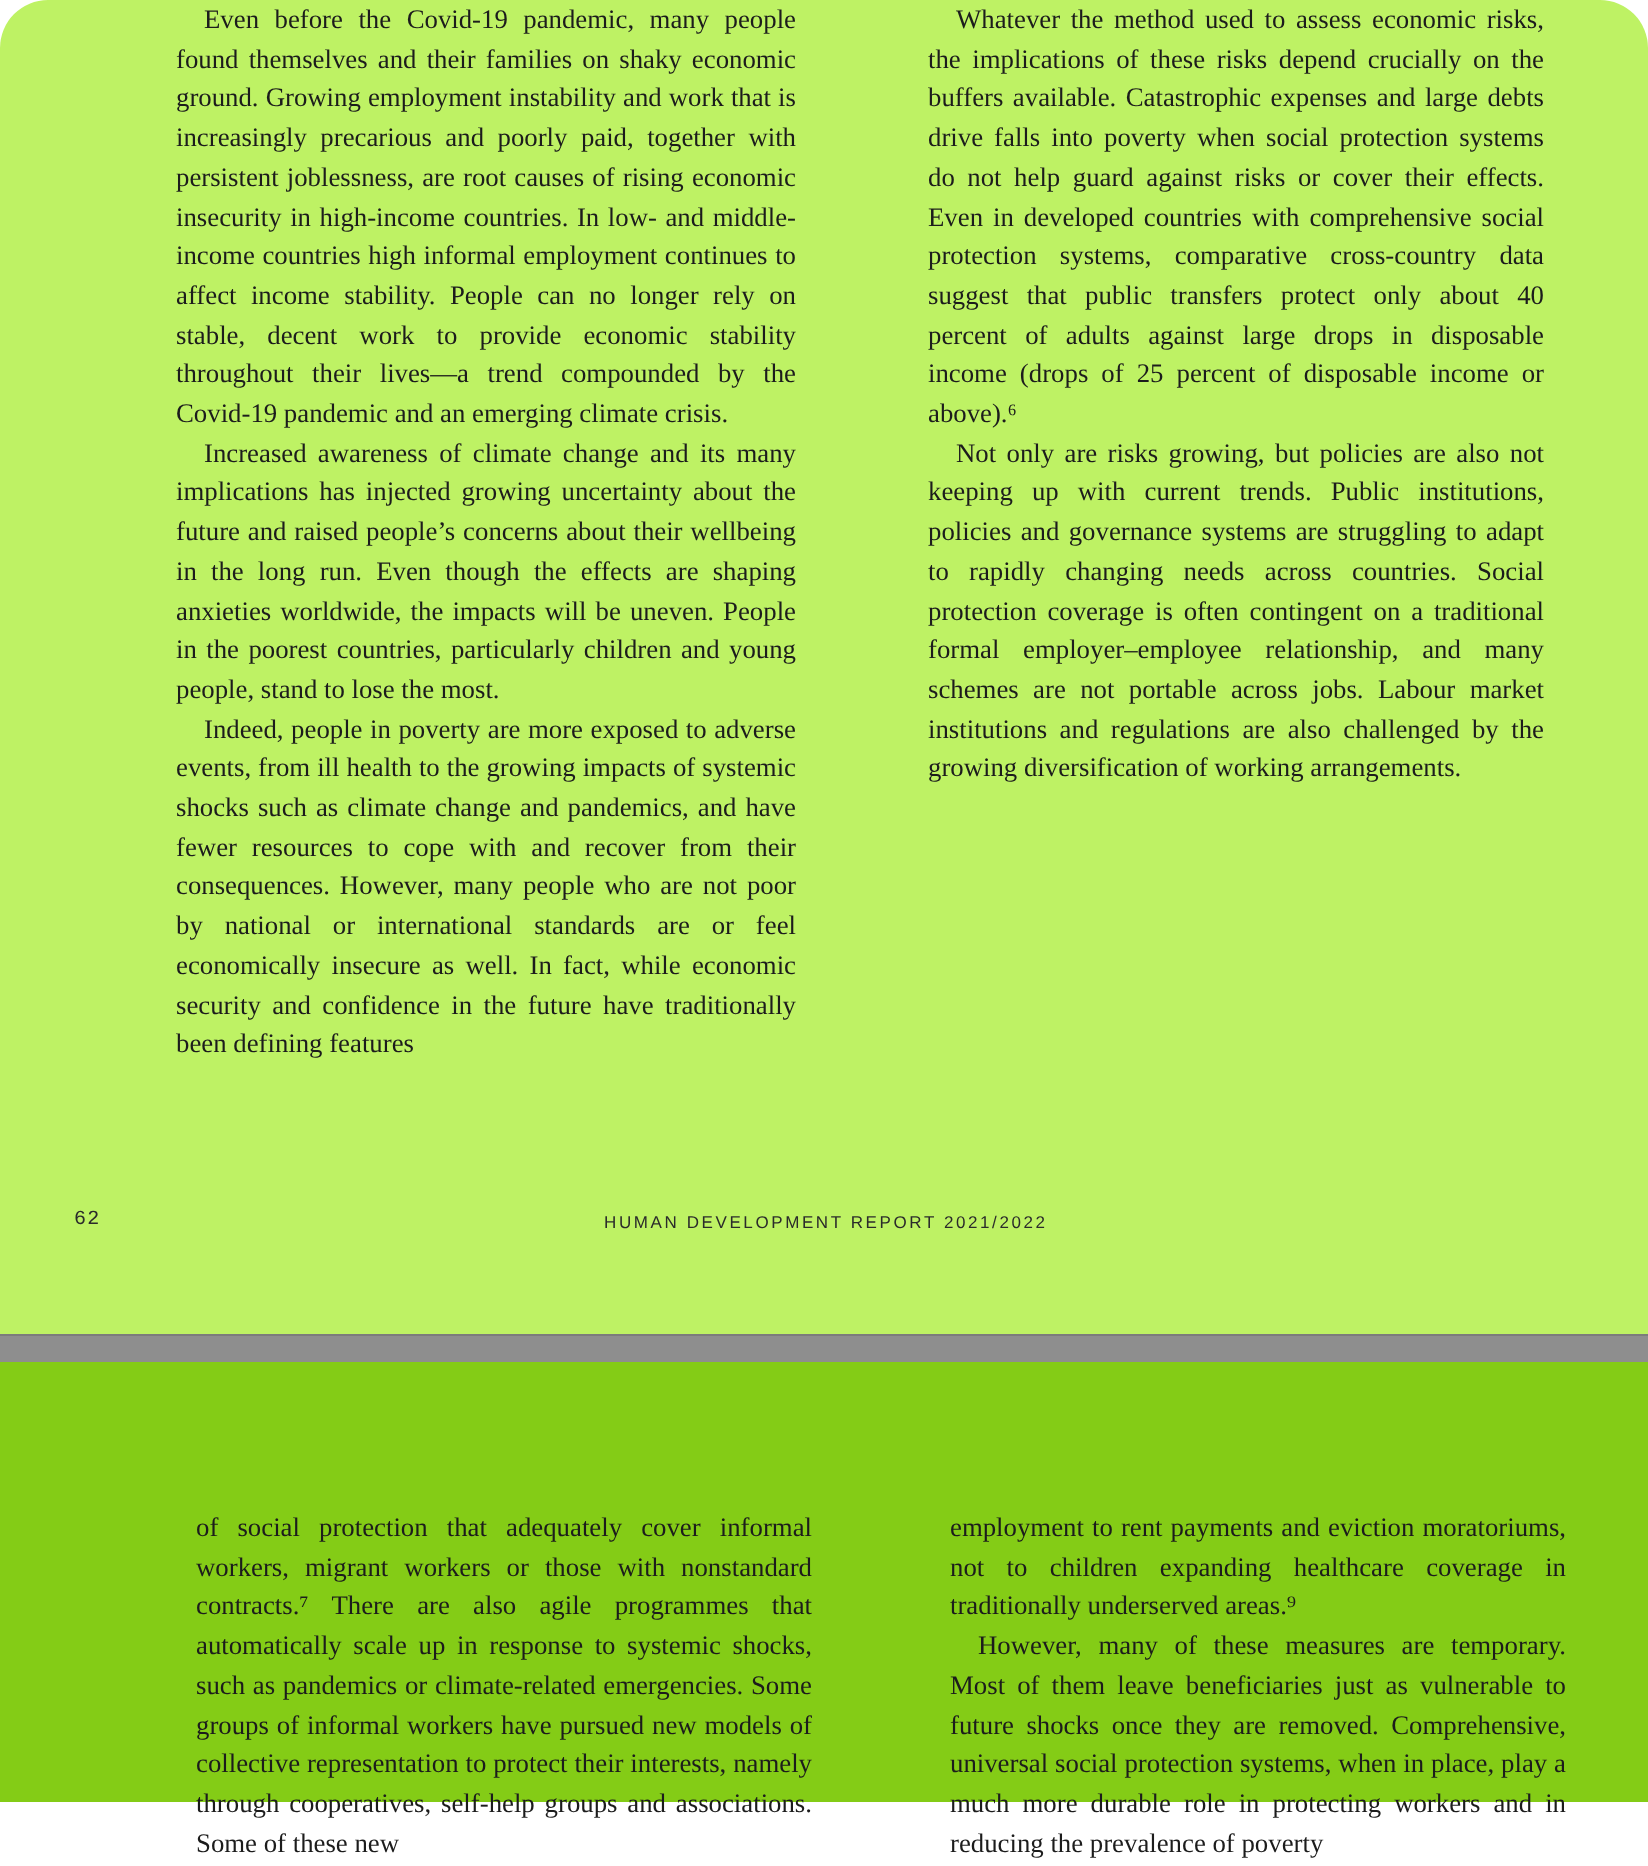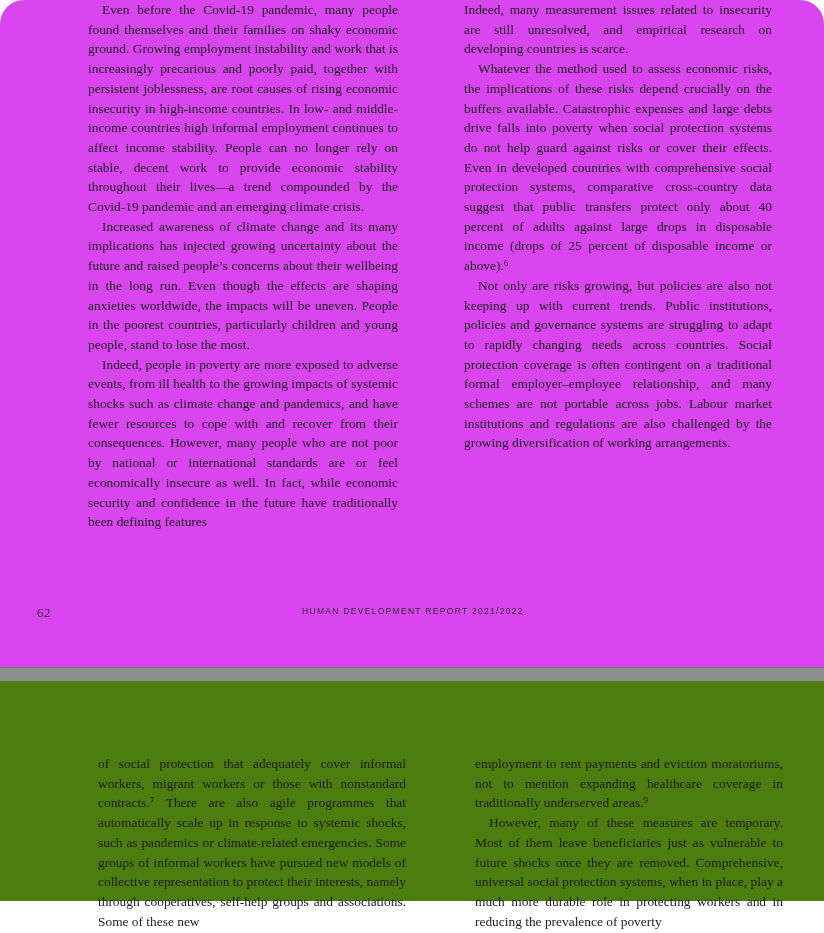--- a/index.html
+++ b/index.html
@@ -12,29 +12,29 @@
   .viewport {
     position: relative;
     width: 824px; height: 933px;
     background: #ffffff;
   }
   
   .page-top {
     position: absolute;
     left: 0; top: 0;
     width: 824px; height: 695px;
-    background: #d946ef;
+    background: #bef264;
     border-radius: 24px;
   }
   
   .page-bottom {
     position: absolute;
     left: 0; top: 681px;
     width: 824px; height: 220px;
-    background: #4d7c0f;
+    background: #84cc16;
   }
   .page-separator {
     position: absolute;
     left: 0; top: 667px;
     width: 824px; height: 14px;
     background: #8e8e8e;
     border-top: 1px solid #7c7c7c;
     box-sizing: border-box;
   }
   .col {
@@ -47,22 +47,22 @@
   }
   .page-top .col-left  { left: 88px;  width: 310px; }
   .page-top .col-right { left: 464px; width: 308px; }
   .page-bottom .col-left  { left: 98px;  top: 73px; width: 308px; }
   .page-bottom .col-right { left: 475px; top: 73px; width: 308px; }
   p.para { margin: 0; padding: 0; }
   p.para.indent { text-indent: 14px; }
   .footer-pagenum {
     position: absolute;
     left: 37px; top: 605px;
-    font-family: Liberation Serif, serif;
-    font-size: 13px;
+    font-family: Liberation Mono, monospace;
+    font-size: 10px;
     letter-spacing: 0.6px;
     color: #2b2b2b;
   }
   .footer-title {
     position: absolute;
     left: 290px; top: 606px;
     font-family: "Liberation Sans", sans-serif;
     font-size: 8.5px;
     letter-spacing: 1.3px;
     color: #2b2b2b;
@@ -77,37 +77,36 @@
 
   <div class="page-top">
 
     <div class="col col-left">
       <p class="para indent">Even before the Covid-19 pandemic, many people found themselves and their families on shaky economic ground. Growing employment instability and work that is increasingly precarious and poorly paid, together with persistent joblessness, are root causes of rising economic insecurity in high-income countries. In low- and middle-income countries high informal employment continues to affect income stability. People can no longer rely on stable, decent work to provide economic stability throughout their lives—a trend compounded by the Covid-19 pandemic and an emerging climate crisis.</p>
       <p class="para indent">Increased awareness of climate change and its many implications has injected growing uncertainty about the future and raised people’s concerns about their wellbeing in the long run. Even though the effects are shaping anxieties worldwide, the impacts will be uneven. People in the poorest countries, particularly children and young people, stand to lose the most.</p>
       <p class="para indent">Indeed, people in poverty are more exposed to adverse events, from ill health to the growing impacts of systemic shocks such as climate change and pandemics, and have fewer resources to cope with and recover from their consequences. However, many people who are not poor by national or international standards are or feel economically insecure as well. In fact, while economic security and confidence in the future have traditionally been defining features</p>
     </div>
 
     <div class="col col-right">
-      <p class="para">Indeed, many measurement issues related to insecurity are still unresolved, and empirical research on developing countries is scarce.</p>
       <p class="para indent">Whatever the method used to assess economic risks, the implications of these risks depend crucially on the buffers available. Catastrophic expenses and large debts drive falls into poverty when social protection systems do not help guard against risks or cover their effects. Even in developed countries with comprehensive social protection systems, comparative cross-country data suggest that public transfers protect only about 40 percent of adults against large drops in disposable income (drops of 25 percent of disposable income or above).⁶</p>
       <p class="para indent">Not only are risks growing, but policies are also not keeping up with current trends. Public institutions, policies and governance systems are struggling to adapt to rapidly changing needs across countries. Social protection coverage is often contingent on a traditional formal employer–employee relationship, and many schemes are not portable across jobs. Labour market institutions and regulations are also challenged by the growing diversification of working arrangements.</p>
     </div>
 
     <div class="footer-pagenum">62</div>
     <div class="footer-title">HUMAN DEVELOPMENT REPORT 2021/2022</div>
   </div>
 
   <div class="page-separator"></div>
 
   <div class="page-bottom">
 
     <div class="col col-left">
       <p class="para">of social protection that adequately cover informal workers, migrant workers or those with nonstandard contracts.⁷ There are also agile programmes that automatically scale up in response to systemic shocks, such as pandemics or climate-related emergencies. Some groups of informal workers have pursued new models of collective representation to protect their interests, namely through cooperatives, self-help groups and associations. Some of these new</p>
     </div>
 
     <div class="col col-right">
-      <p class="para">employment to rent payments and eviction moratoriums, not to mention expanding healthcare coverage in traditionally underserved areas.⁹</p>
+      <p class="para">employment to rent payments and eviction moratoriums, not to children expanding healthcare coverage in traditionally underserved areas.⁹</p>
       <p class="para indent">However, many of these measures are temporary. Most of them leave beneficiaries just as vulnerable to future shocks once they are removed. Comprehensive, universal social protection systems, when in place, play a much more durable role in protecting workers and in reducing the prevalence of poverty</p>
     </div>
 
   </div>
 
 </div>
 
 </body></html>

